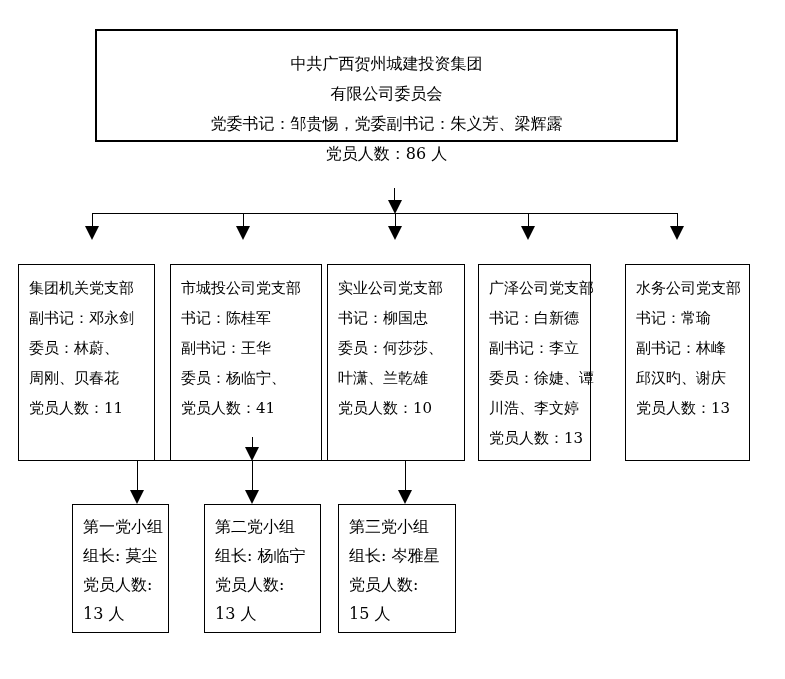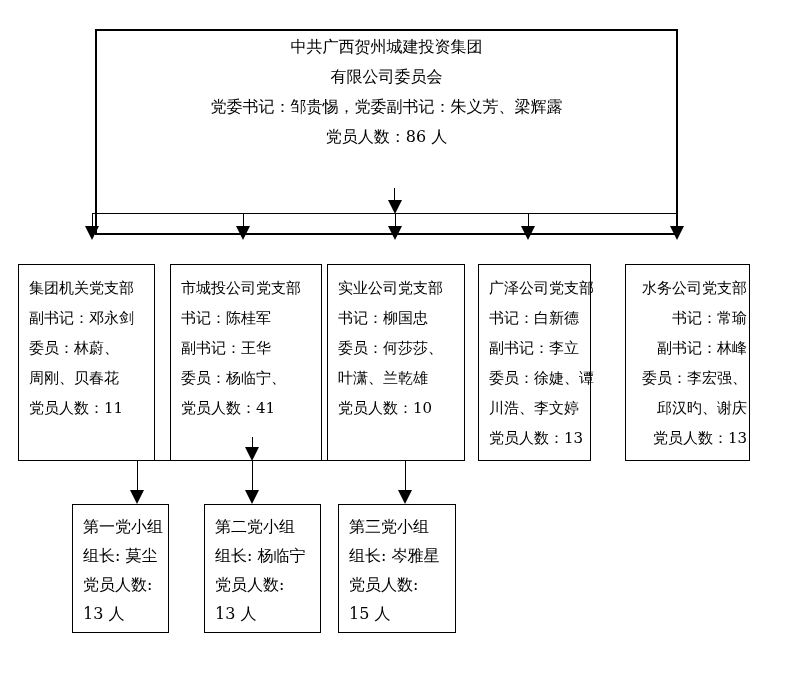--- a/index.html
+++ b/index.html
@@ -19,34 +19,34 @@
     position:absolute;
     background:#ffffff;
     border:1px solid #000;
     box-sizing:border-box;
   }
   .box .tl{
     white-space:nowrap;
   }
   
   .root{
-    left:95px; top:29px; width:583px; height:206px;
+    left:95px; top:29px; width:583px; height:113px;
     border-width:2px;
     text-align:center;
-    padding-top:1px;
+    padding-top:18px;
   }
   .root .tl{ font-size:16px; line-height:30px; }
   
   .branch{ top:240px; height:197px; padding:8px 2px 0 10px;margin-top:24px; }
   .branch .tl{ font-size:15px; line-height:30px; }
   .b1{ left:18px;  width:137px; }
   .b2{ left:170px; width:152px; }
   .b3{ left:327px; width:138px; }
   .b4{ left:478px; width:113px; }
-  .b5{ left:625px; width:125px;text-align:right; }
+  .b5{ left:625px; width:125px; }
   
   .group{ top:504px; height:129px; padding:7px 2px 0 10px; }
   .group .tl{ font-size:16px; line-height:29px; }
   .g1{ left:72px;  width:97px; }
   .g2{ left:204px; width:117px; }
   .g3{ left:338px; width:118px; }
   
   .vl{ position:absolute; width:1px; background:#000; }
   .hl{ position:absolute; height:1px; background:#000; }
   .arr{
@@ -109,21 +109,20 @@
       <div class="tl">书记：白新德</div>
       <div class="tl">副书记：李立</div>
       <div class="tl">委员：徐婕、谭</div>
       <div class="tl">川浩、李文婷</div>
       <div class="tl">党员人数：13</div>
     </div>
   <div class="box branch b5">
       <div class="tl">水务公司党支部</div>
       <div class="tl">书记：常瑜</div>
       <div class="tl">副书记：林峰</div>
-      <div class="tl">委员：李宏强、</div>
       <div class="tl">邱汉旳、谢庆</div>
       <div class="tl">党员人数：13</div>
     </div>
 
   <div class="vl" style="left:252px; top:437px; height:11px;"></div>
   <div class="arr" style="left:245px; top:447px;"></div>
   <div class="hl" style="left:137px; top:460px; width:268px;"></div>
 
   <div class="vl" style="left:137px; top:461px; height:30px;"></div>
   <div class="arr" style="left:130px; top:490px;"></div>

